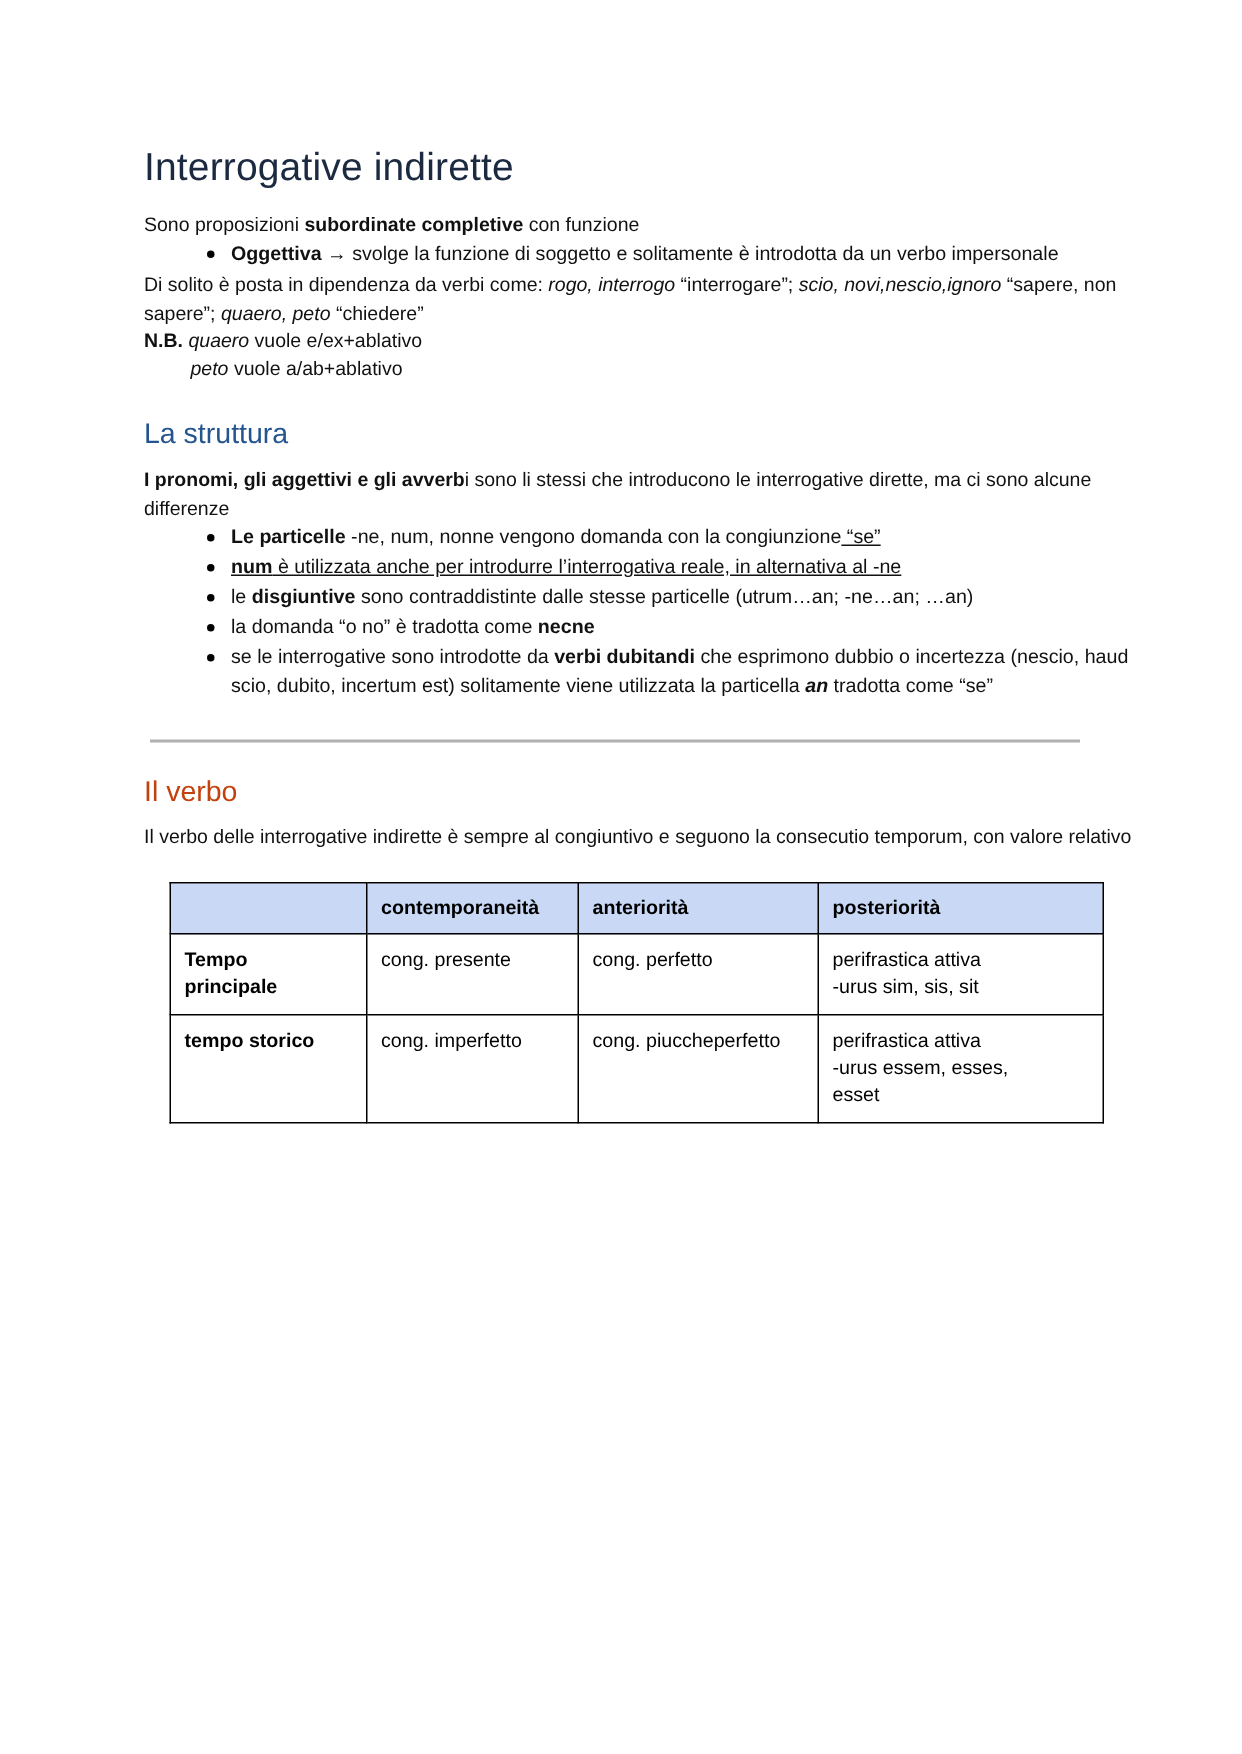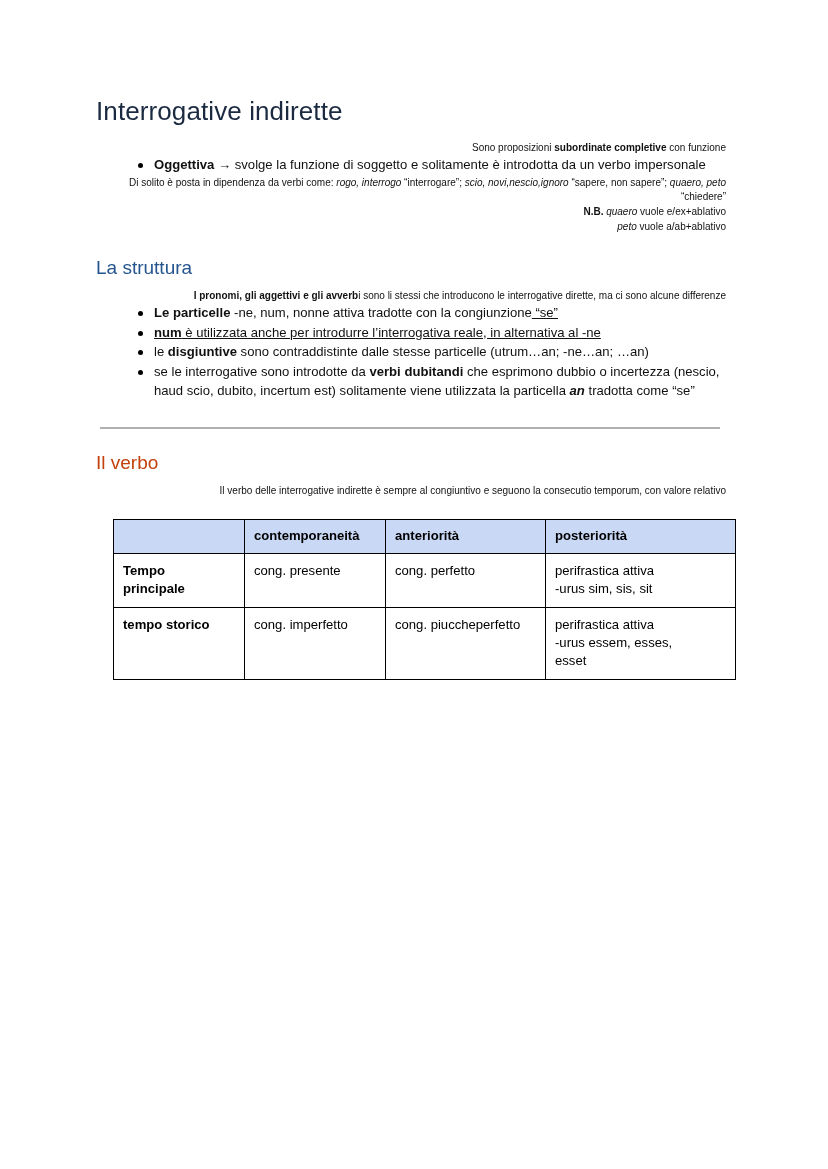--- a/index.html
+++ b/index.html
@@ -12,46 +12,45 @@
     background: #ffffff;
     font-family: "Liberation Sans", sans-serif;
     color: #000000;
     -webkit-font-smoothing: antialiased;
   }
   .page {
     position: relative;
     width: 828px;
     height: 1169px;
     box-sizing: border-box;
-    padding: 96px 102px 0 96px;
+    padding: 96px 73px 0 96px;
   }
   .doc-title {
     font-size: 26px;
     font-weight: 400;
     color: #1b2a41;
     letter-spacing: 0.1px;
     margin: 0 0 14px 0;
     line-height: 1.2;
   }
   .h2 {
     font-size: 19px;
     font-weight: 400;
     color: #24558f;
     margin: 0 0 9px 0;
     line-height: 1.25;
   }
   .h2.dark {
     color: #c2410c;
   }
   .para {
-    font-size: 10px;
+    font-size: 13px;
     line-height: 1.45;
     margin: 0;
     color: #111111;
-    text-align: right;
   }
   .para.tight {
     line-height: 1.48;
   }
   ul.bullets {
     margin: 0;
     padding: 0 0 0 42px;
     list-style: none;
   }
   ul.bullets > li {
@@ -139,23 +138,24 @@
 
   <p class="para indent-nb"><i>peto</i><span> vuole a/ab+ablativo</span></p>
 
   <div class="gap-md"></div>
 
   <h2 class="h2">La struttura</h2>
 
   <p class="para"><b>I pronomi, gli aggettivi e gli avverb</b><span>i sono li stessi che introducono le interrogative dirette, ma ci sono alcune differenze</span></p>
 
   <ul class="bullets">
-    <li><b>Le particelle</b><span> -ne, num, nonne attiva tradotte con la congiunzione</span><span class="u"> “se”</span></li>
+    <li><b>Le particelle</b><span> -ne, num, nonne vengono domanda con la congiunzione</span><span class="u"> “se”</span></li>
     <li><b class="u">num</b><span class="u"> è utilizzata anche per introdurre l’interrogativa reale, in alternativa al -ne</span></li>
     <li><span>le </span><b>disgiuntive</b><span> sono contraddistinte dalle stesse particelle (utrum…an; -ne…an; …an)</span></li>
+    <li><span>la domanda “o no” è tradotta come </span><b>necne</b></li>
     <li><span>se le interrogative sono introdotte da </span><b>verbi dubitandi</b><span> che esprimono dubbio o incertezza (nescio, haud scio, dubito, incertum est) solitamente viene utilizzata la particella </span><span class="bi">an</span><span> tradotta come “se”</span></li>
   </ul>
 
   <hr class="divider">
 
   <div class="gap-md"></div>
 
   <h2 class="h2 dark">Il verbo</h2>
 
   <p class="para">Il verbo delle interrogative indirette è sempre al congiuntivo e seguono la consecutio temporum, con valore relativo</p>

